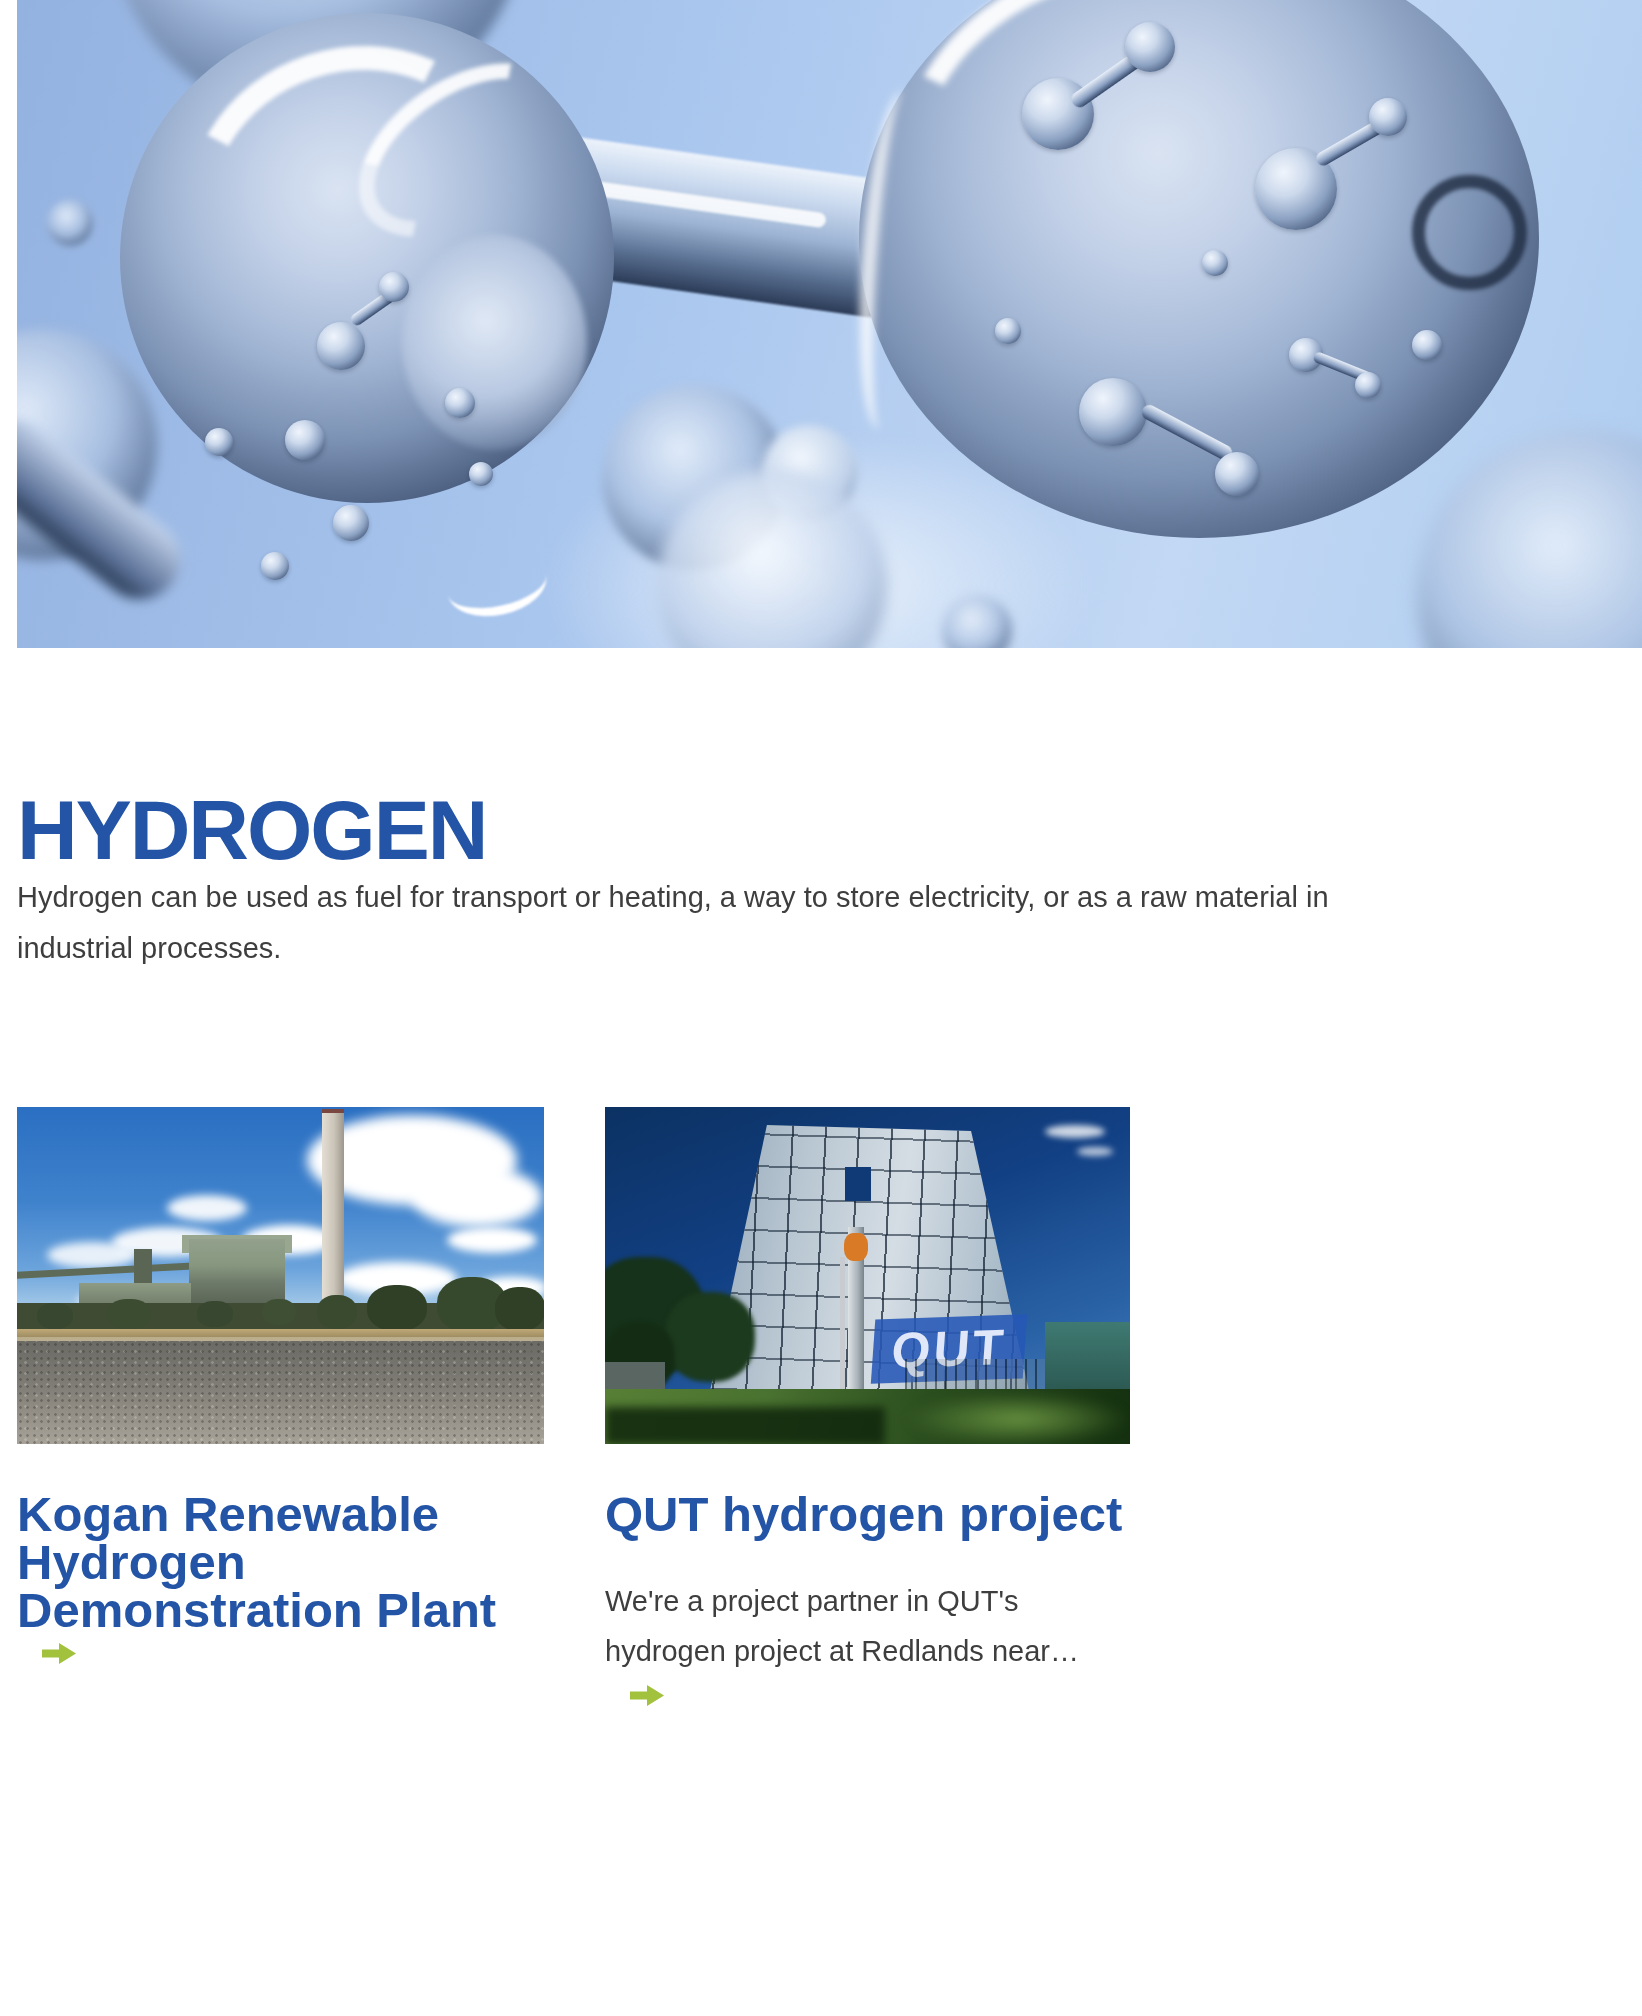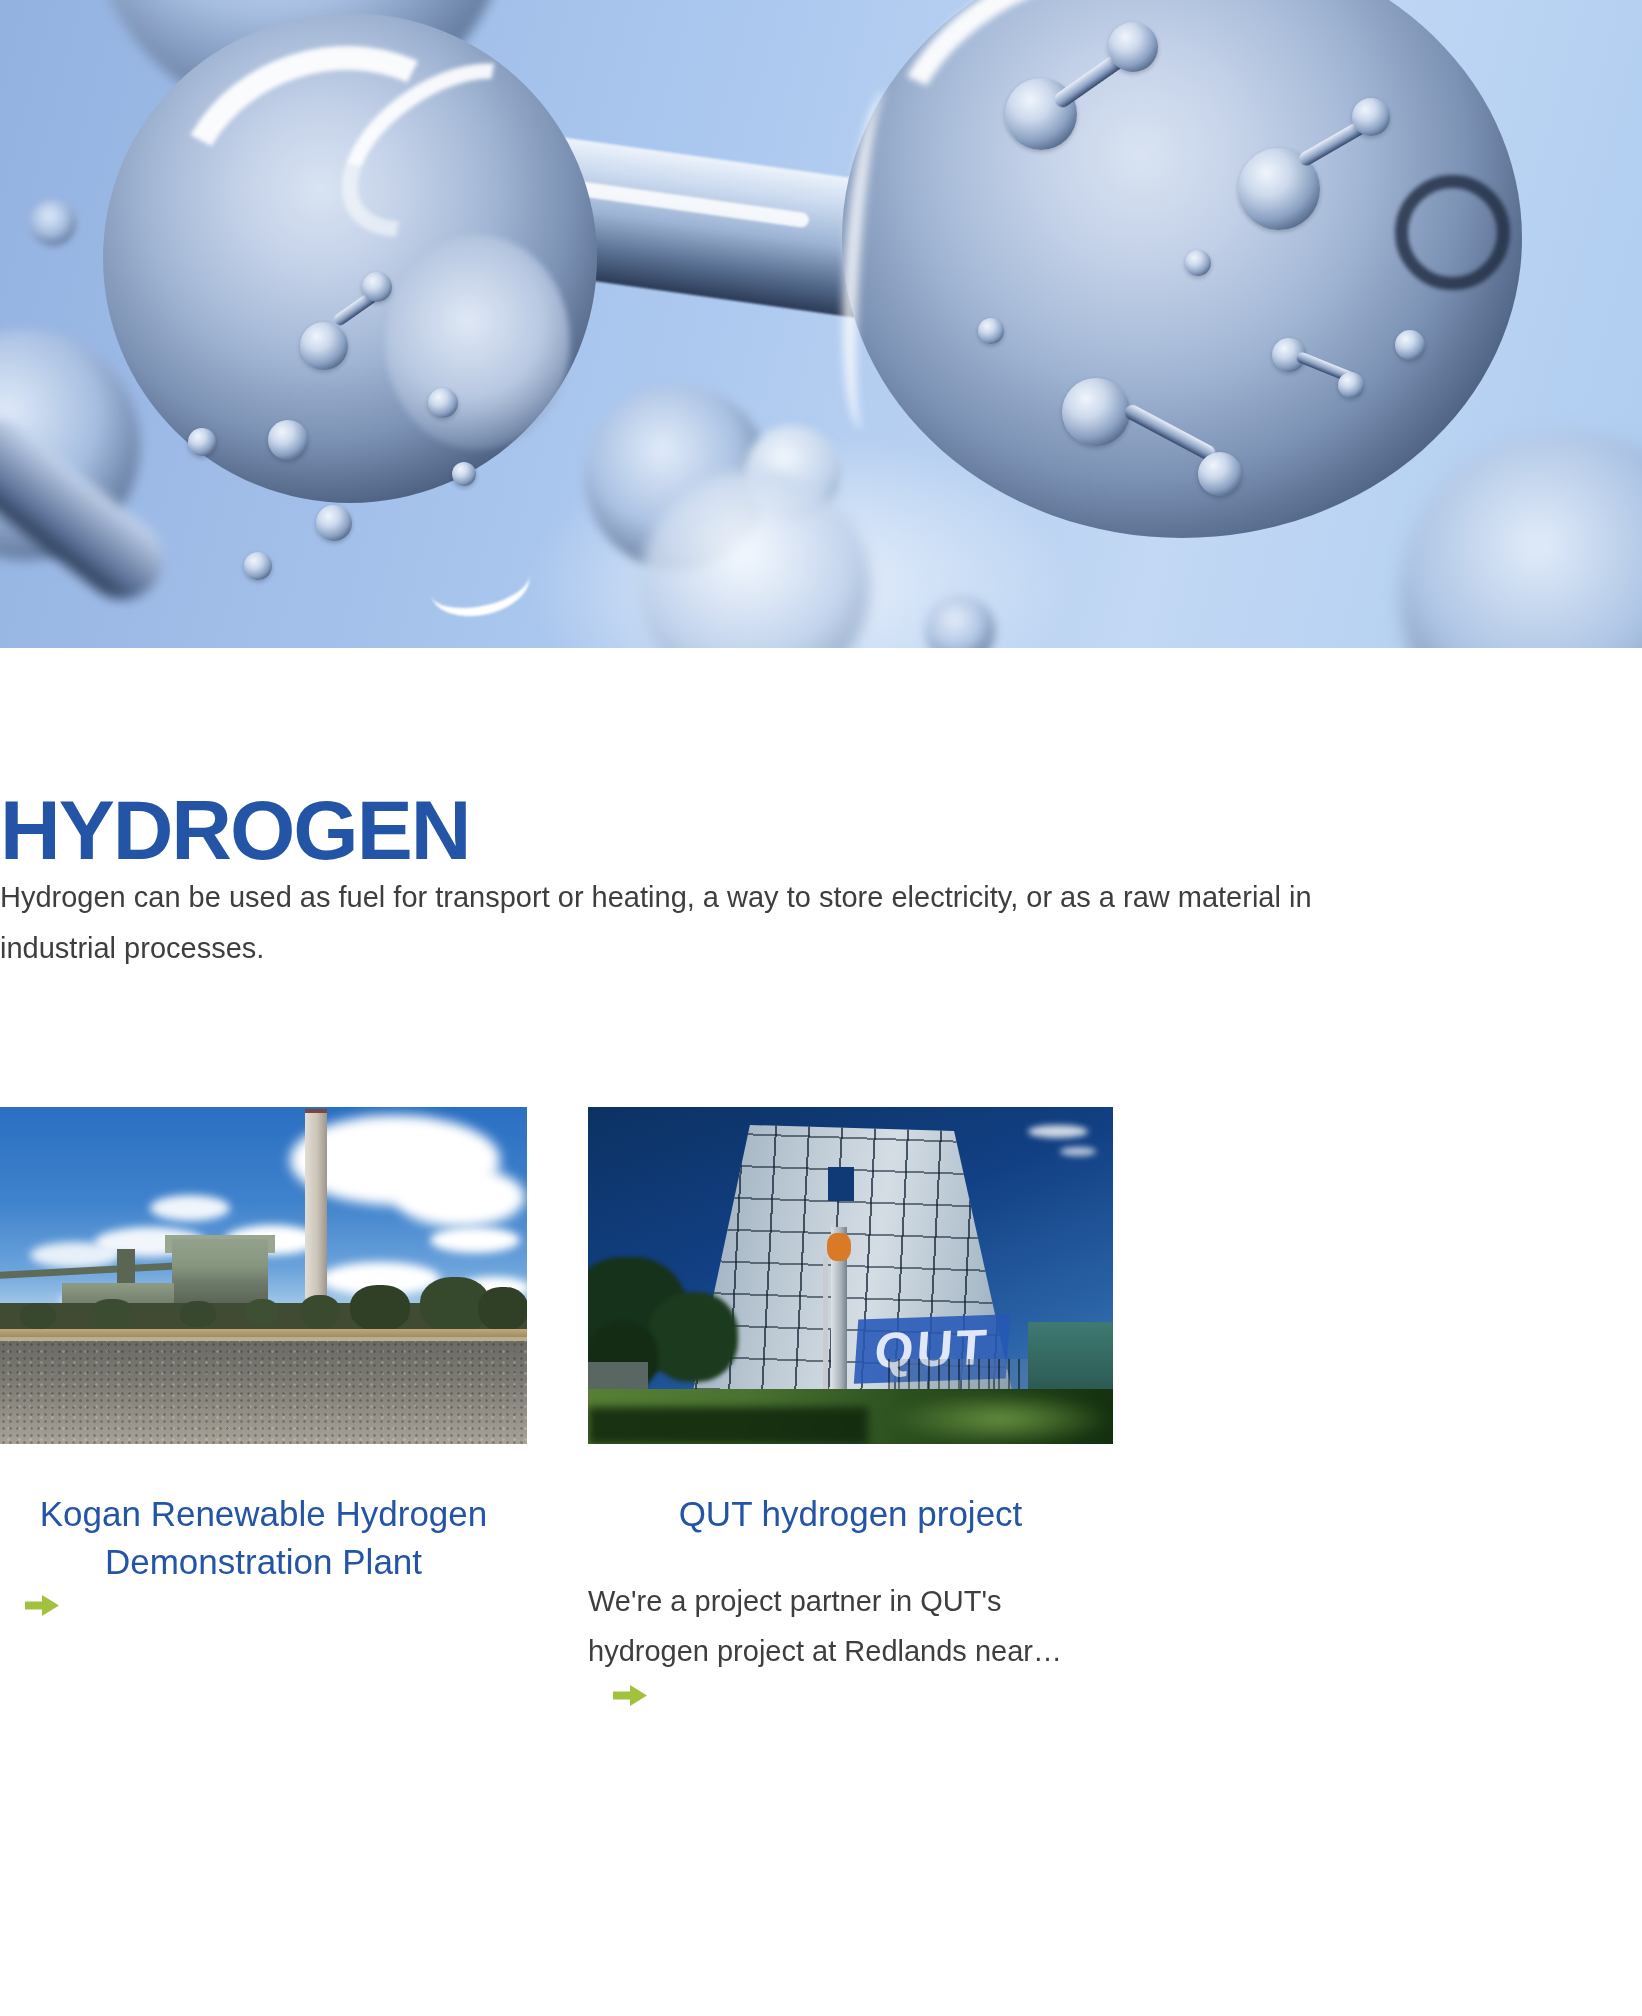--- a/index.html
+++ b/index.html
@@ -2,21 +2,21 @@
 <html><head>
 <meta charset="utf-8">
 <style>
   * { box-sizing: border-box; }
   html, body { margin: 0; padding: 0; background: #ffffff; }
   body {
     width: 1642px; height: 2016px; overflow: hidden;
     font-family: "Liberation Sans", sans-serif;
     color: #3e3e3e;
   }
-  .page { position: relative; width: 1364px; }
+  .page { position: relative; width: 1364px; padding-left: 17px; }
 
   
   .hero { position: relative; width: 1642px; height: 648px; overflow: hidden;
           background: linear-gradient(105deg,#94b2e0 0%,#a9c6ee 38%,#c2d8f4 72%,#aeccf0 100%); }
   .hero .abs { position: absolute; }
   .sp { position: absolute; border-radius: 50%; }
   .bigsp { background: radial-gradient(circle at 44% 36%, #d9e3f2 0%, #c3d1e8 20%, #a4b8d6 40%, #7c92b4 60%, #4a5d7e 78%, #202e48 93%, #0f1a2e 100%); }
   .drop { position:absolute; border-radius:50%;
           background: radial-gradient(circle at 35% 30%, #f0f5fc 0%, #ccd9ec 30%, #8ba1c2 60%, #3c4f70 88%, #1d2b44 100%);
           box-shadow: 0 2px 4px rgba(20,30,50,.25); }
@@ -31,22 +31,22 @@
                   font-weight: bold; color: #2354a6; }
   p.intro { margin: 0; font-size: 29px; line-height: 51px; color: #3e3e3e; }
   .intro-1 { margin-top: 78px; }
   .intro-2 { margin-top: 42px; }
 
   
   .cards { margin-top: 133px; display: grid; grid-template-columns: 527px 525px; column-gap: 61px; }
   .card { position: relative; }
   .card-img { position: relative; width: 100%; height: 337px; overflow: hidden; cursor: pointer; }
   .card-img .abs { position: absolute; }
-  .card-title { display: block; margin: 46px 0 0 0; font-size: 35px; line-height: 48px;
-                font-weight: normal; color: #2354a6; text-decoration: none; cursor: pointer; text-align: center; }
+  .card-title { display: block; margin: 46px 0 0 0; font-size: 49px; line-height: 48px;
+                font-weight: bold; color: #2354a6; text-decoration: none; cursor: pointer; }
   .card-excerpt { margin: 38px 0 0 0; font-size: 29px; line-height: 50px; color: #3e3e3e; }
   .card-arrow { display: block; margin: 8px 0 0 25px; width: 34px; height: 23px; cursor: pointer; }
   .cloud { position: absolute; background: #ffffff; border-radius: 50%; }
 </style>
 </head>
 <body>
 
 <div class="page">
 
   <div class="hero">

